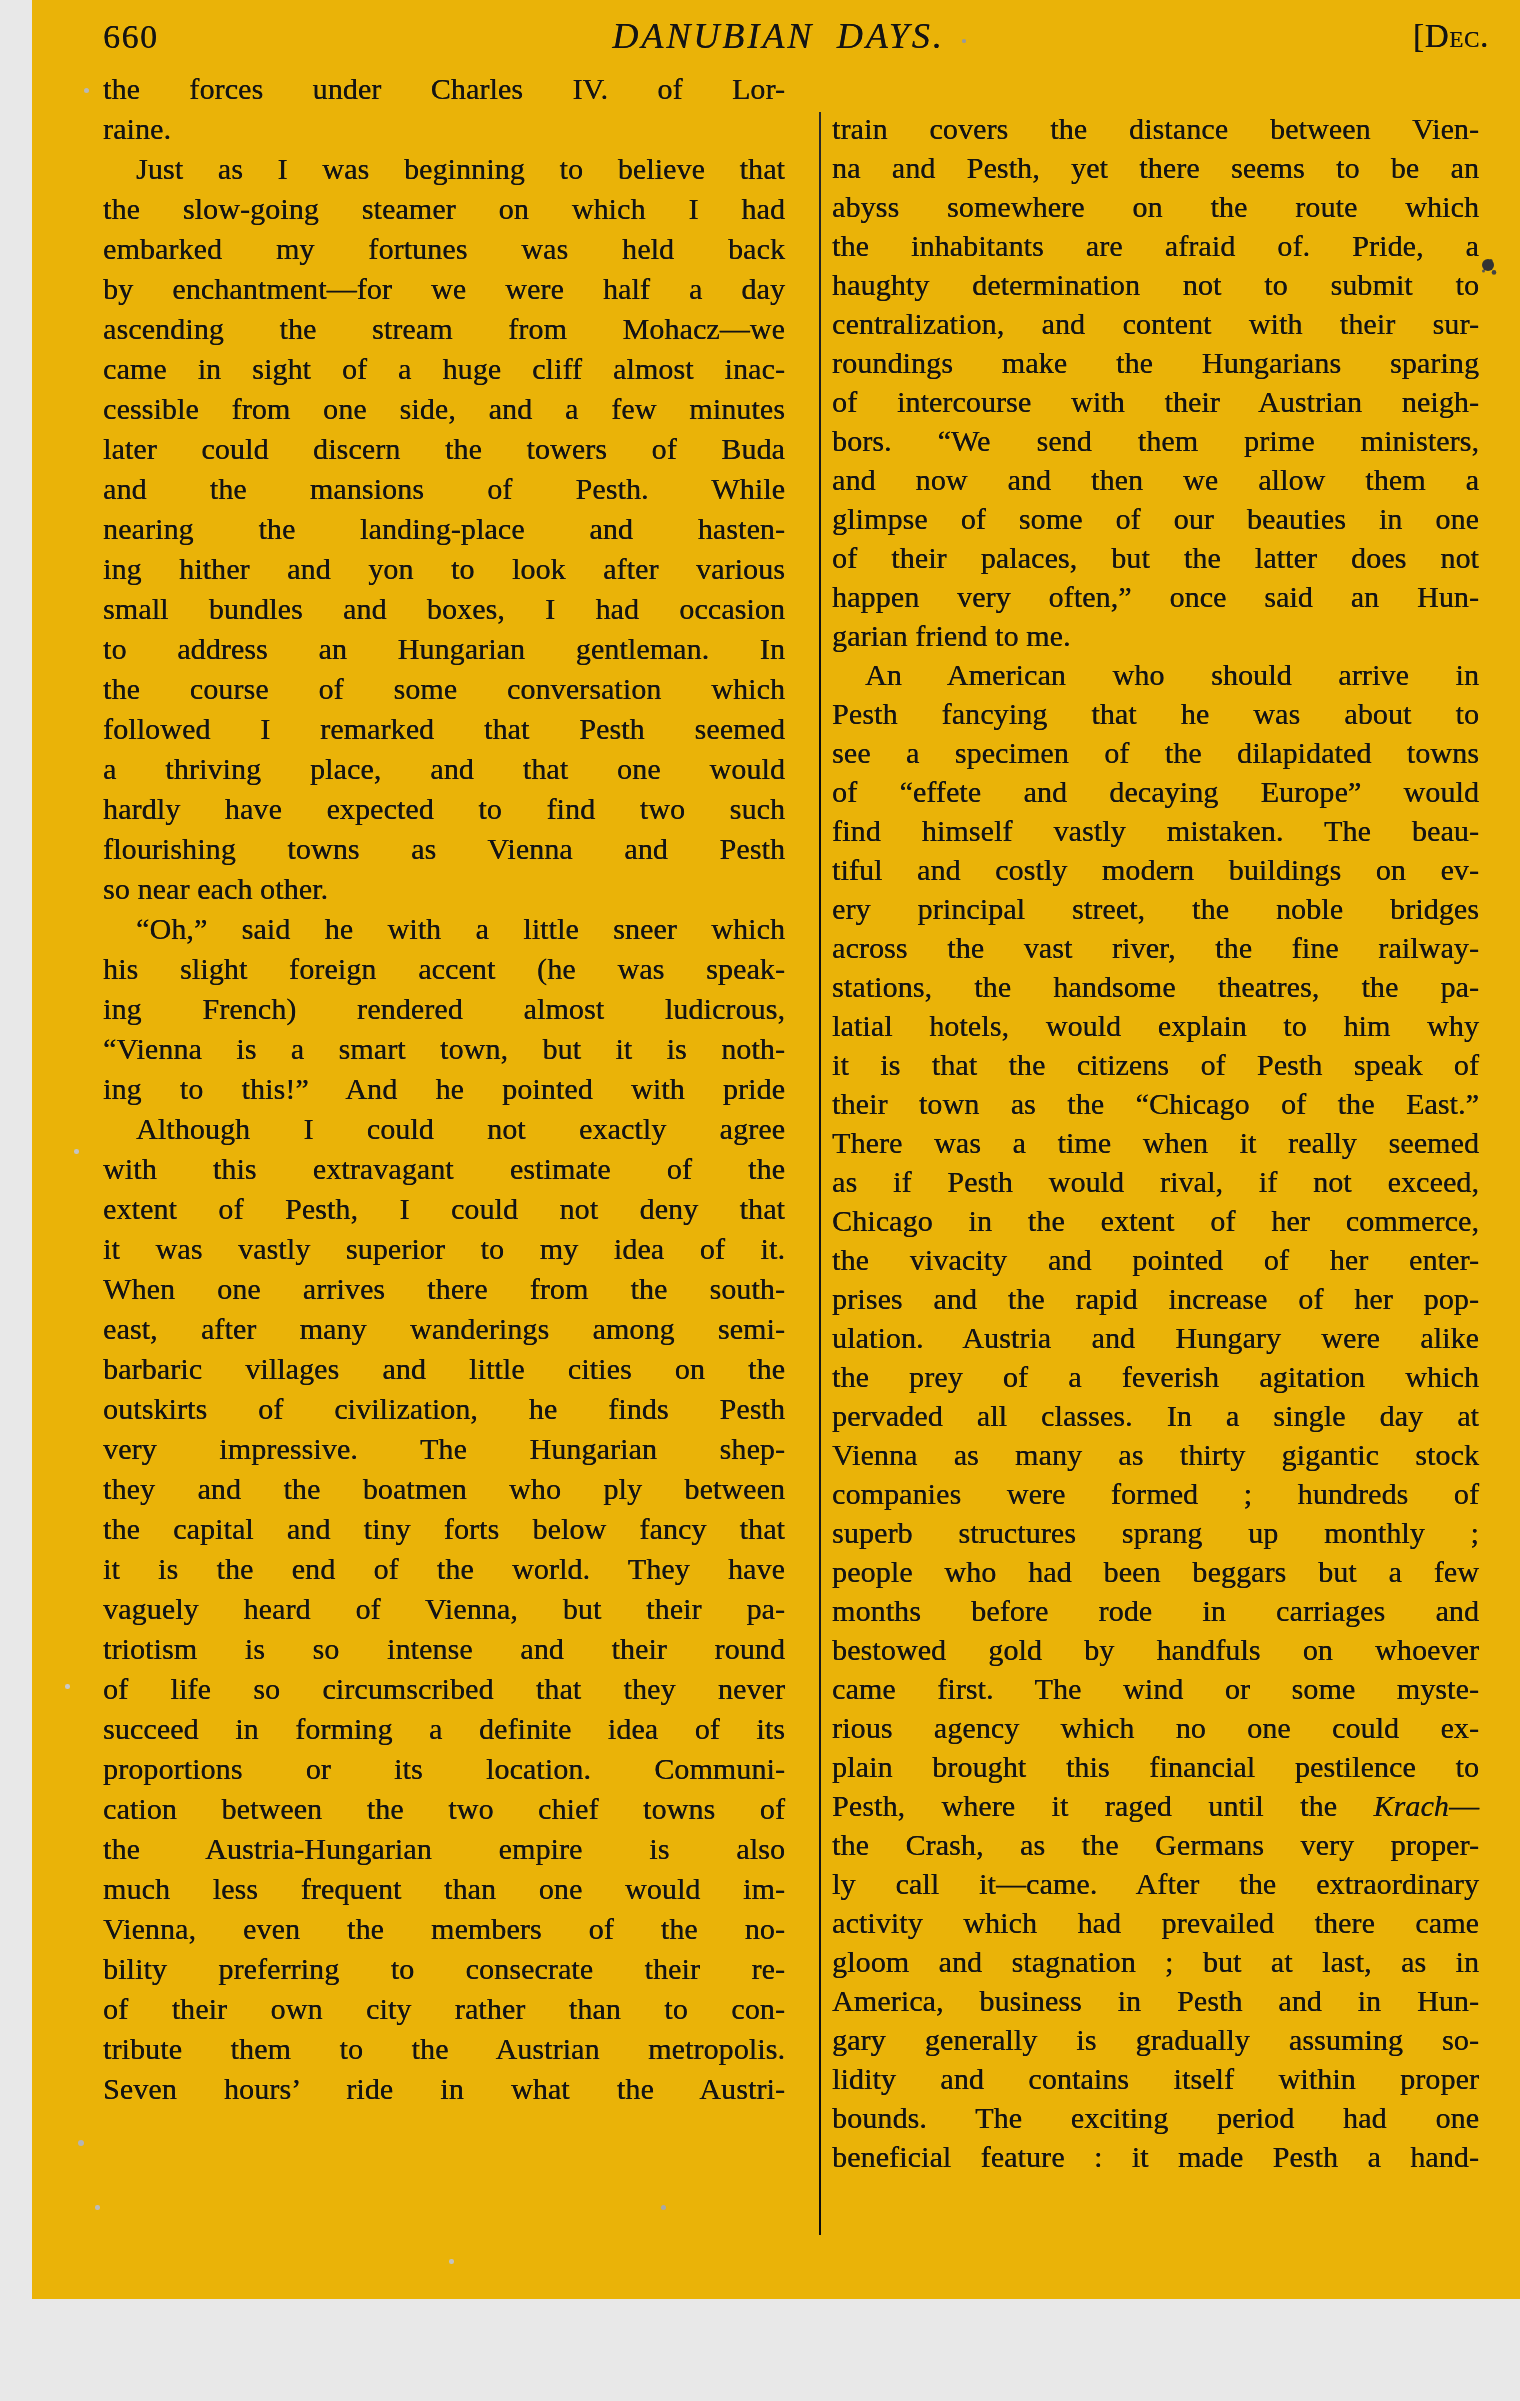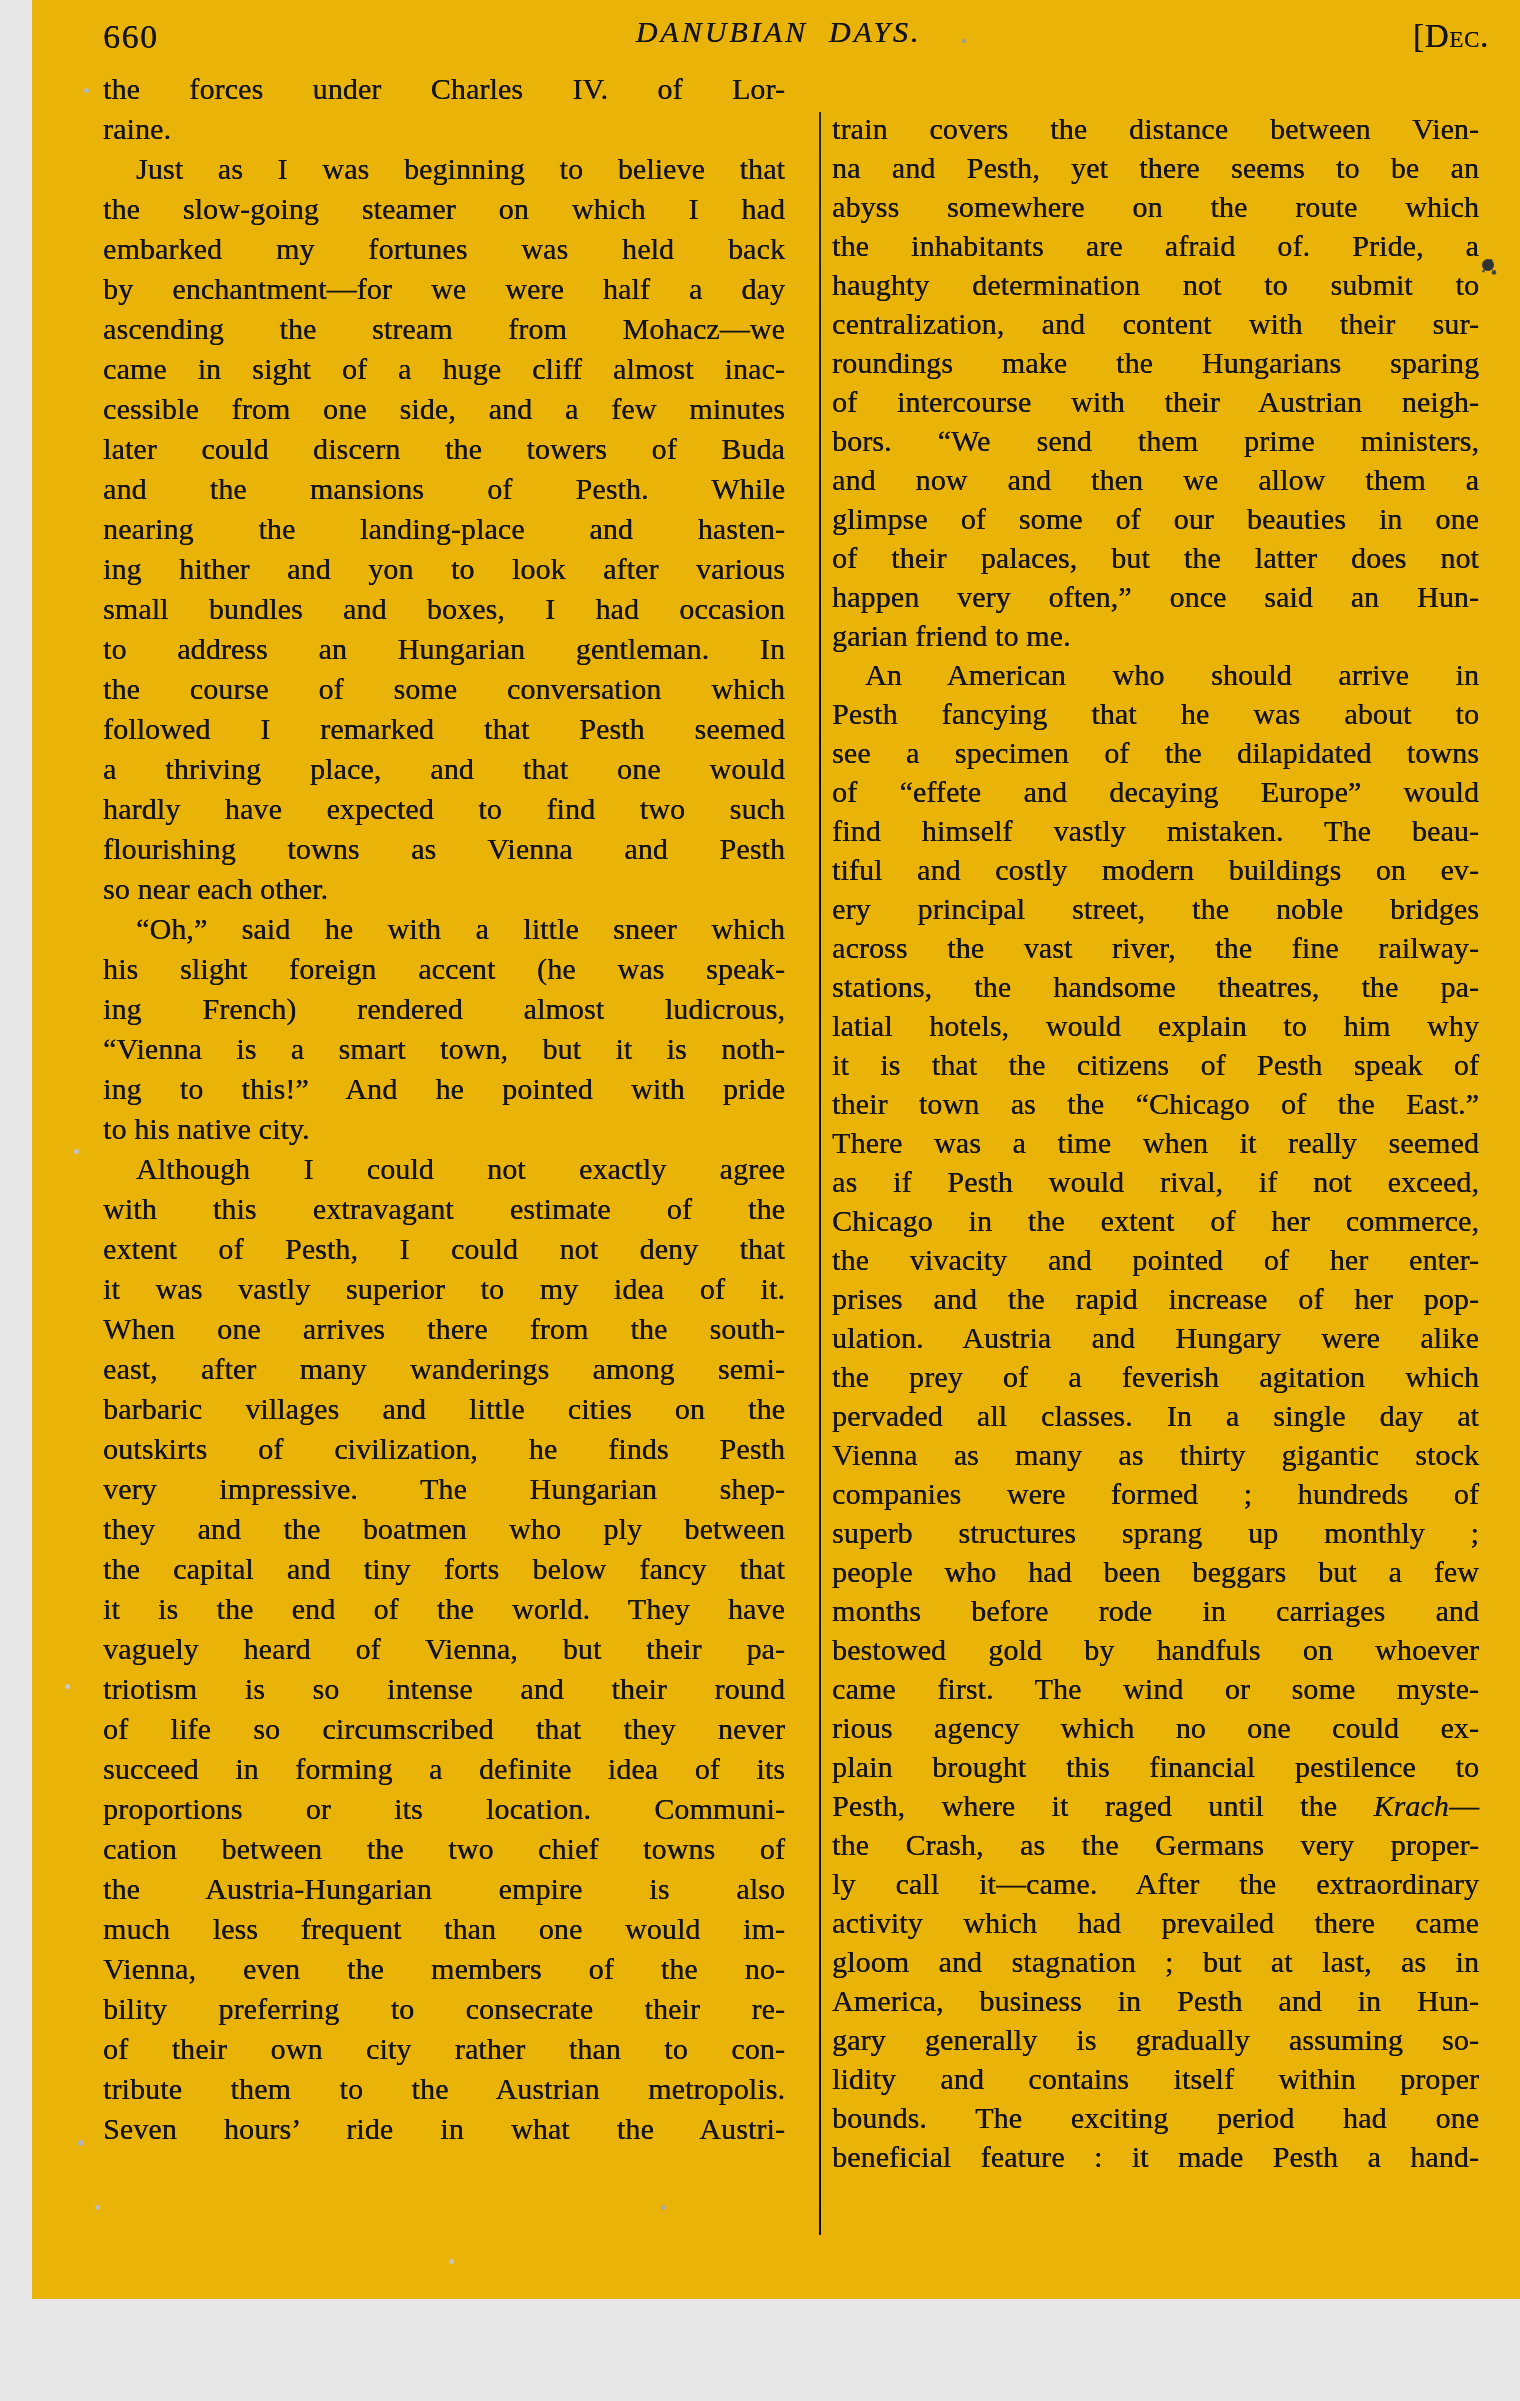--- a/index.html
+++ b/index.html
@@ -14,21 +14,21 @@
   }
   
   .folio{
     position:absolute;left:71px;top:18px;
     font-size:34px;letter-spacing:1.5px;
     text-shadow:0.3px 0 currentColor;
   }
   .head-title{
     position:absolute;left:71px;top:15px;width:1351px;
     text-align:center;
-    font-style:italic;font-size:30px;
+    font-style:italic;font-size:36px;
     letter-spacing:3px;word-spacing:10.4px;
     text-shadow:0.3px 0 currentColor;
   }
   .head-issue{
     position:absolute;right:63px;top:18px;
     font-size:33px;
     font-variant:small-caps;
     letter-spacing:0.7px;
     text-shadow:0.3px 0 currentColor;
   }
@@ -117,21 +117,20 @@
       <div class="line">followed I remarked that Pesth seemed</div>
       <div class="line">a thriving place, and that one would</div>
       <div class="line">hardly have expected to find two such</div>
       <div class="line">flourishing towns as Vienna and Pesth</div>
       <div class="line end">so near each other.</div>
       <div class="line indent">“Oh,” said he with a little sneer which</div>
       <div class="line">his slight foreign accent (he was speak-</div>
       <div class="line">ing French) rendered almost ludicrous,</div>
       <div class="line">“Vienna is a smart town, but it is noth-</div>
       <div class="line">ing to this!”   And he pointed with pride</div>
-      <div class="line end">to his native city.</div>
       <div class="line indent">Although I could not exactly agree</div>
       <div class="line">with this extravagant estimate of the</div>
       <div class="line">extent of Pesth, I could not deny that</div>
       <div class="line">it was vastly superior to my idea of it.</div>
       <div class="line">When one arrives there from the south-</div>
       <div class="line">east, after many wanderings among semi-</div>
       <div class="line">barbaric villages and little cities on the</div>
       <div class="line">outskirts of civilization, he finds Pesth</div>
       <div class="line">very impressive.  The Hungarian shep-</div>
       <div class="line">they and the boatmen who ply between</div>

